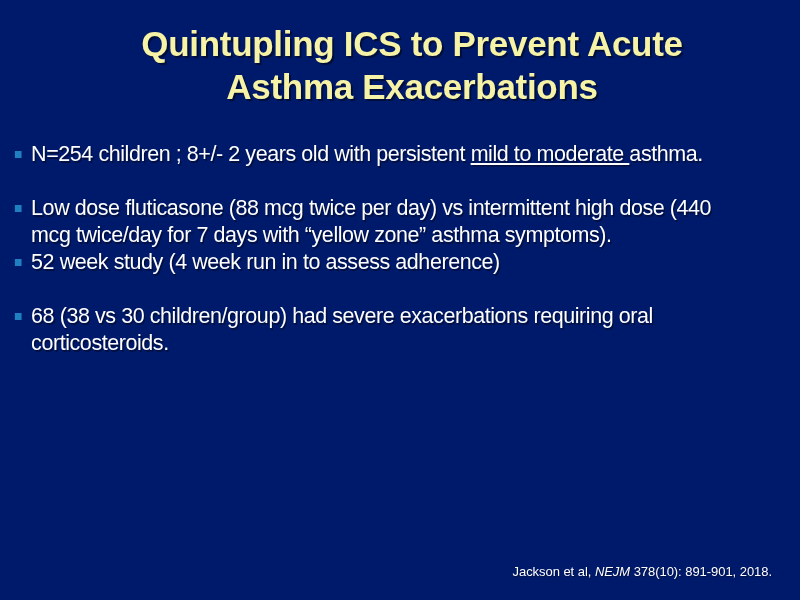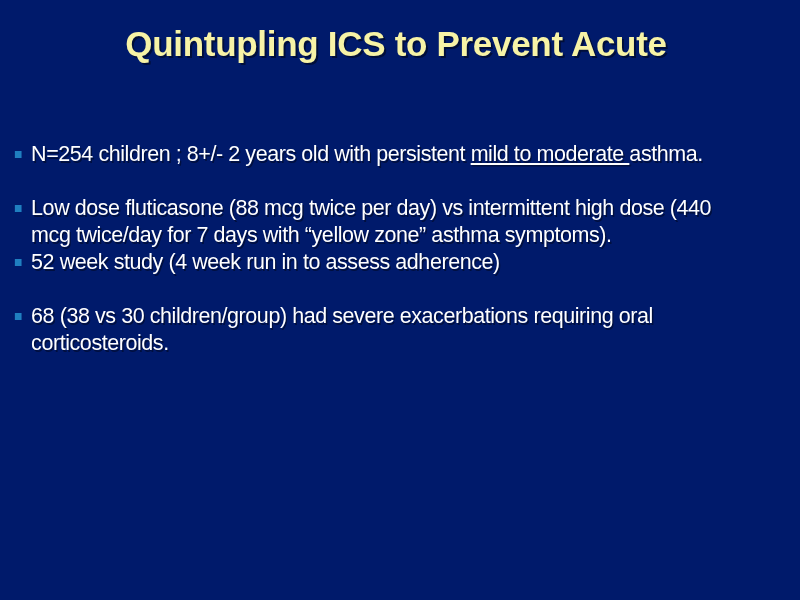--- a/index.html
+++ b/index.html
@@ -18,21 +18,21 @@
     width: 800px;
     height: 600px;
     background: #001A6B;
     box-sizing: border-box;
     overflow: hidden;
   }
 
   
   #title-block {
     position: absolute;
-    left: 36px;
+    left: 52px;
     top: 22px;
     width: 720px;
     text-align: center;
   }
   #title-block .title-line {
     display: block;
     color: #F7F3A6;
     font-family: "Liberation Sans", sans-serif;
     font-weight: bold;
     font-size: 35px;
@@ -104,20 +104,21 @@
     font-style: italic;
   }
 </style>
 </head>
 <body>
 
 <div id="slide">
 
   <div id="title-block">
     <span class="title-line">Quintupling ICS to Prevent Acute</span>
+    <span class="title-line">Asthma Exacerbations</span>
   </div>
 
   <div id="body-block">
 
     <div class="bullet-row">
       <span class="bullet-marker"></span>
       <span class="bullet-text"><span>N=254 children ; 8+/- 2 years old with persistent </span><u>mild to moderate </u><span>asthma.</span></span>
     </div>
 
     <div class="spacer-row"></div>
@@ -134,14 +135,15 @@
 
     <div class="spacer-row"></div>
 
     <div class="bullet-row">
       <span class="bullet-marker"></span>
       <span class="bullet-text">68 (38 vs 30 children/group) had severe exacerbations requiring oral corticosteroids.</span>
     </div>
 
   </div>
 
+  <div id="citation"><span>Jackson et al, </span><span class="cite-journal">NEJM</span><span> 378(10): 891-901, 2018.</span></div>
 
 </div>
 
 </body></html>

